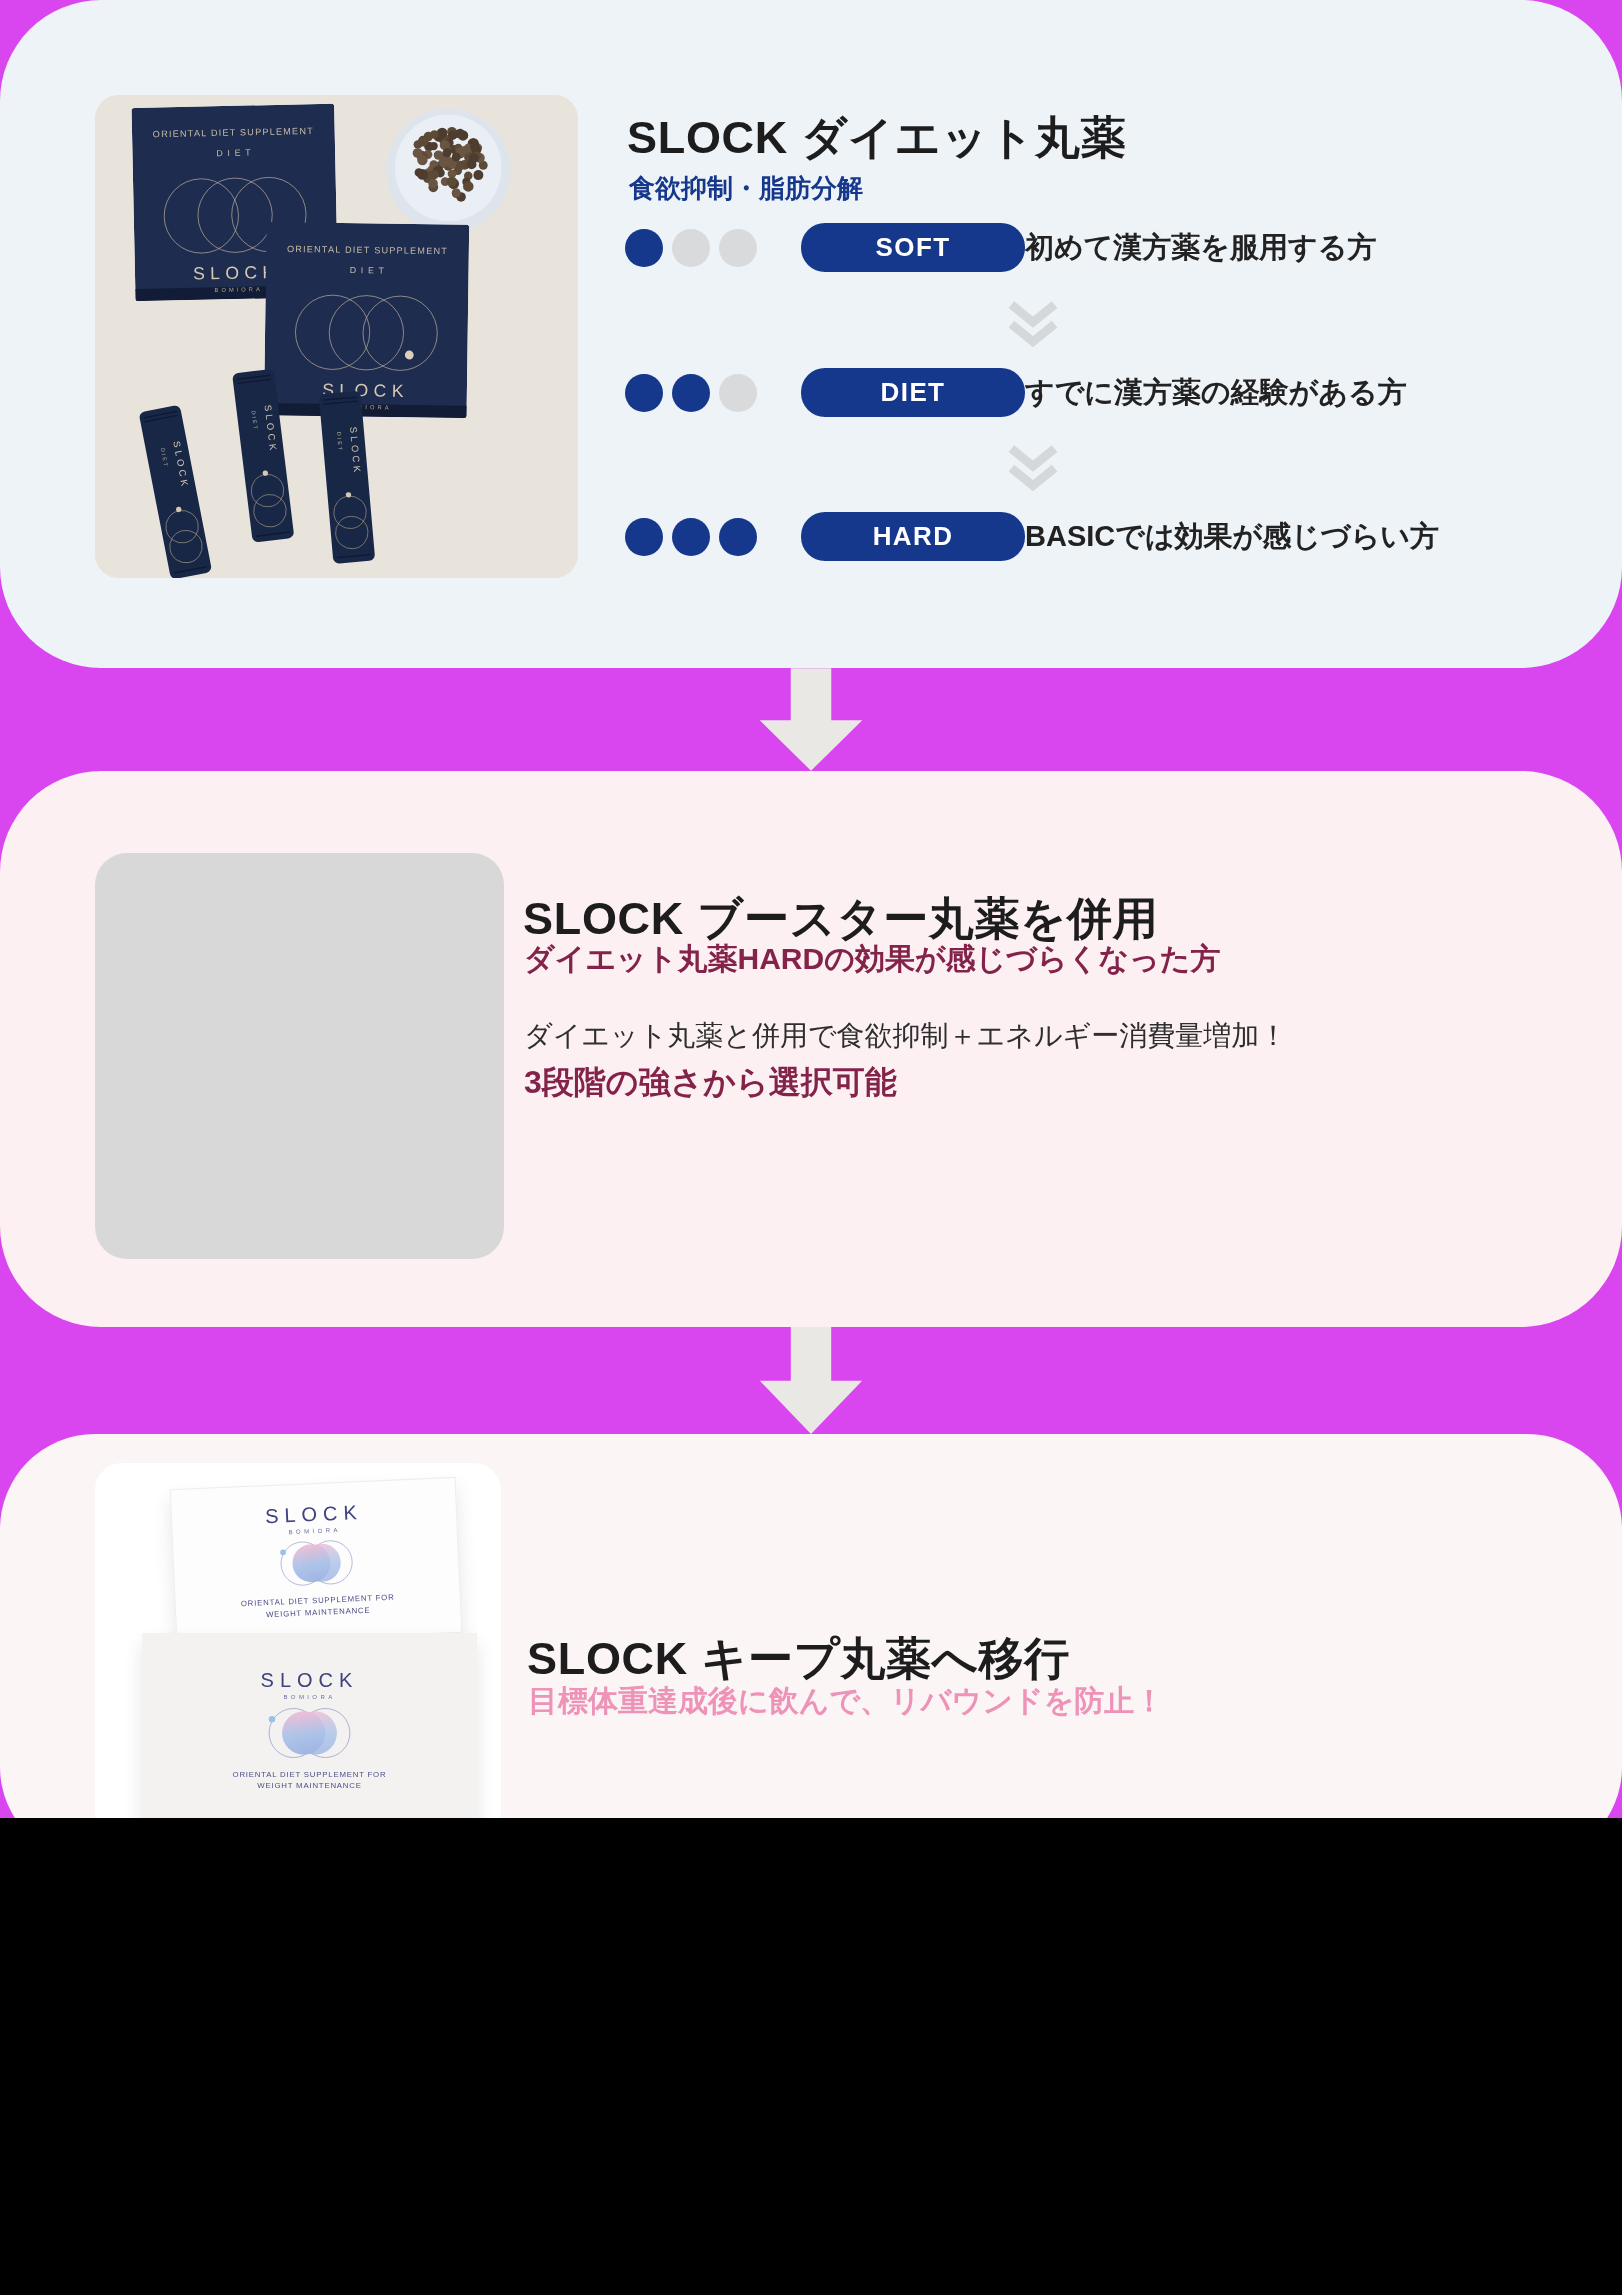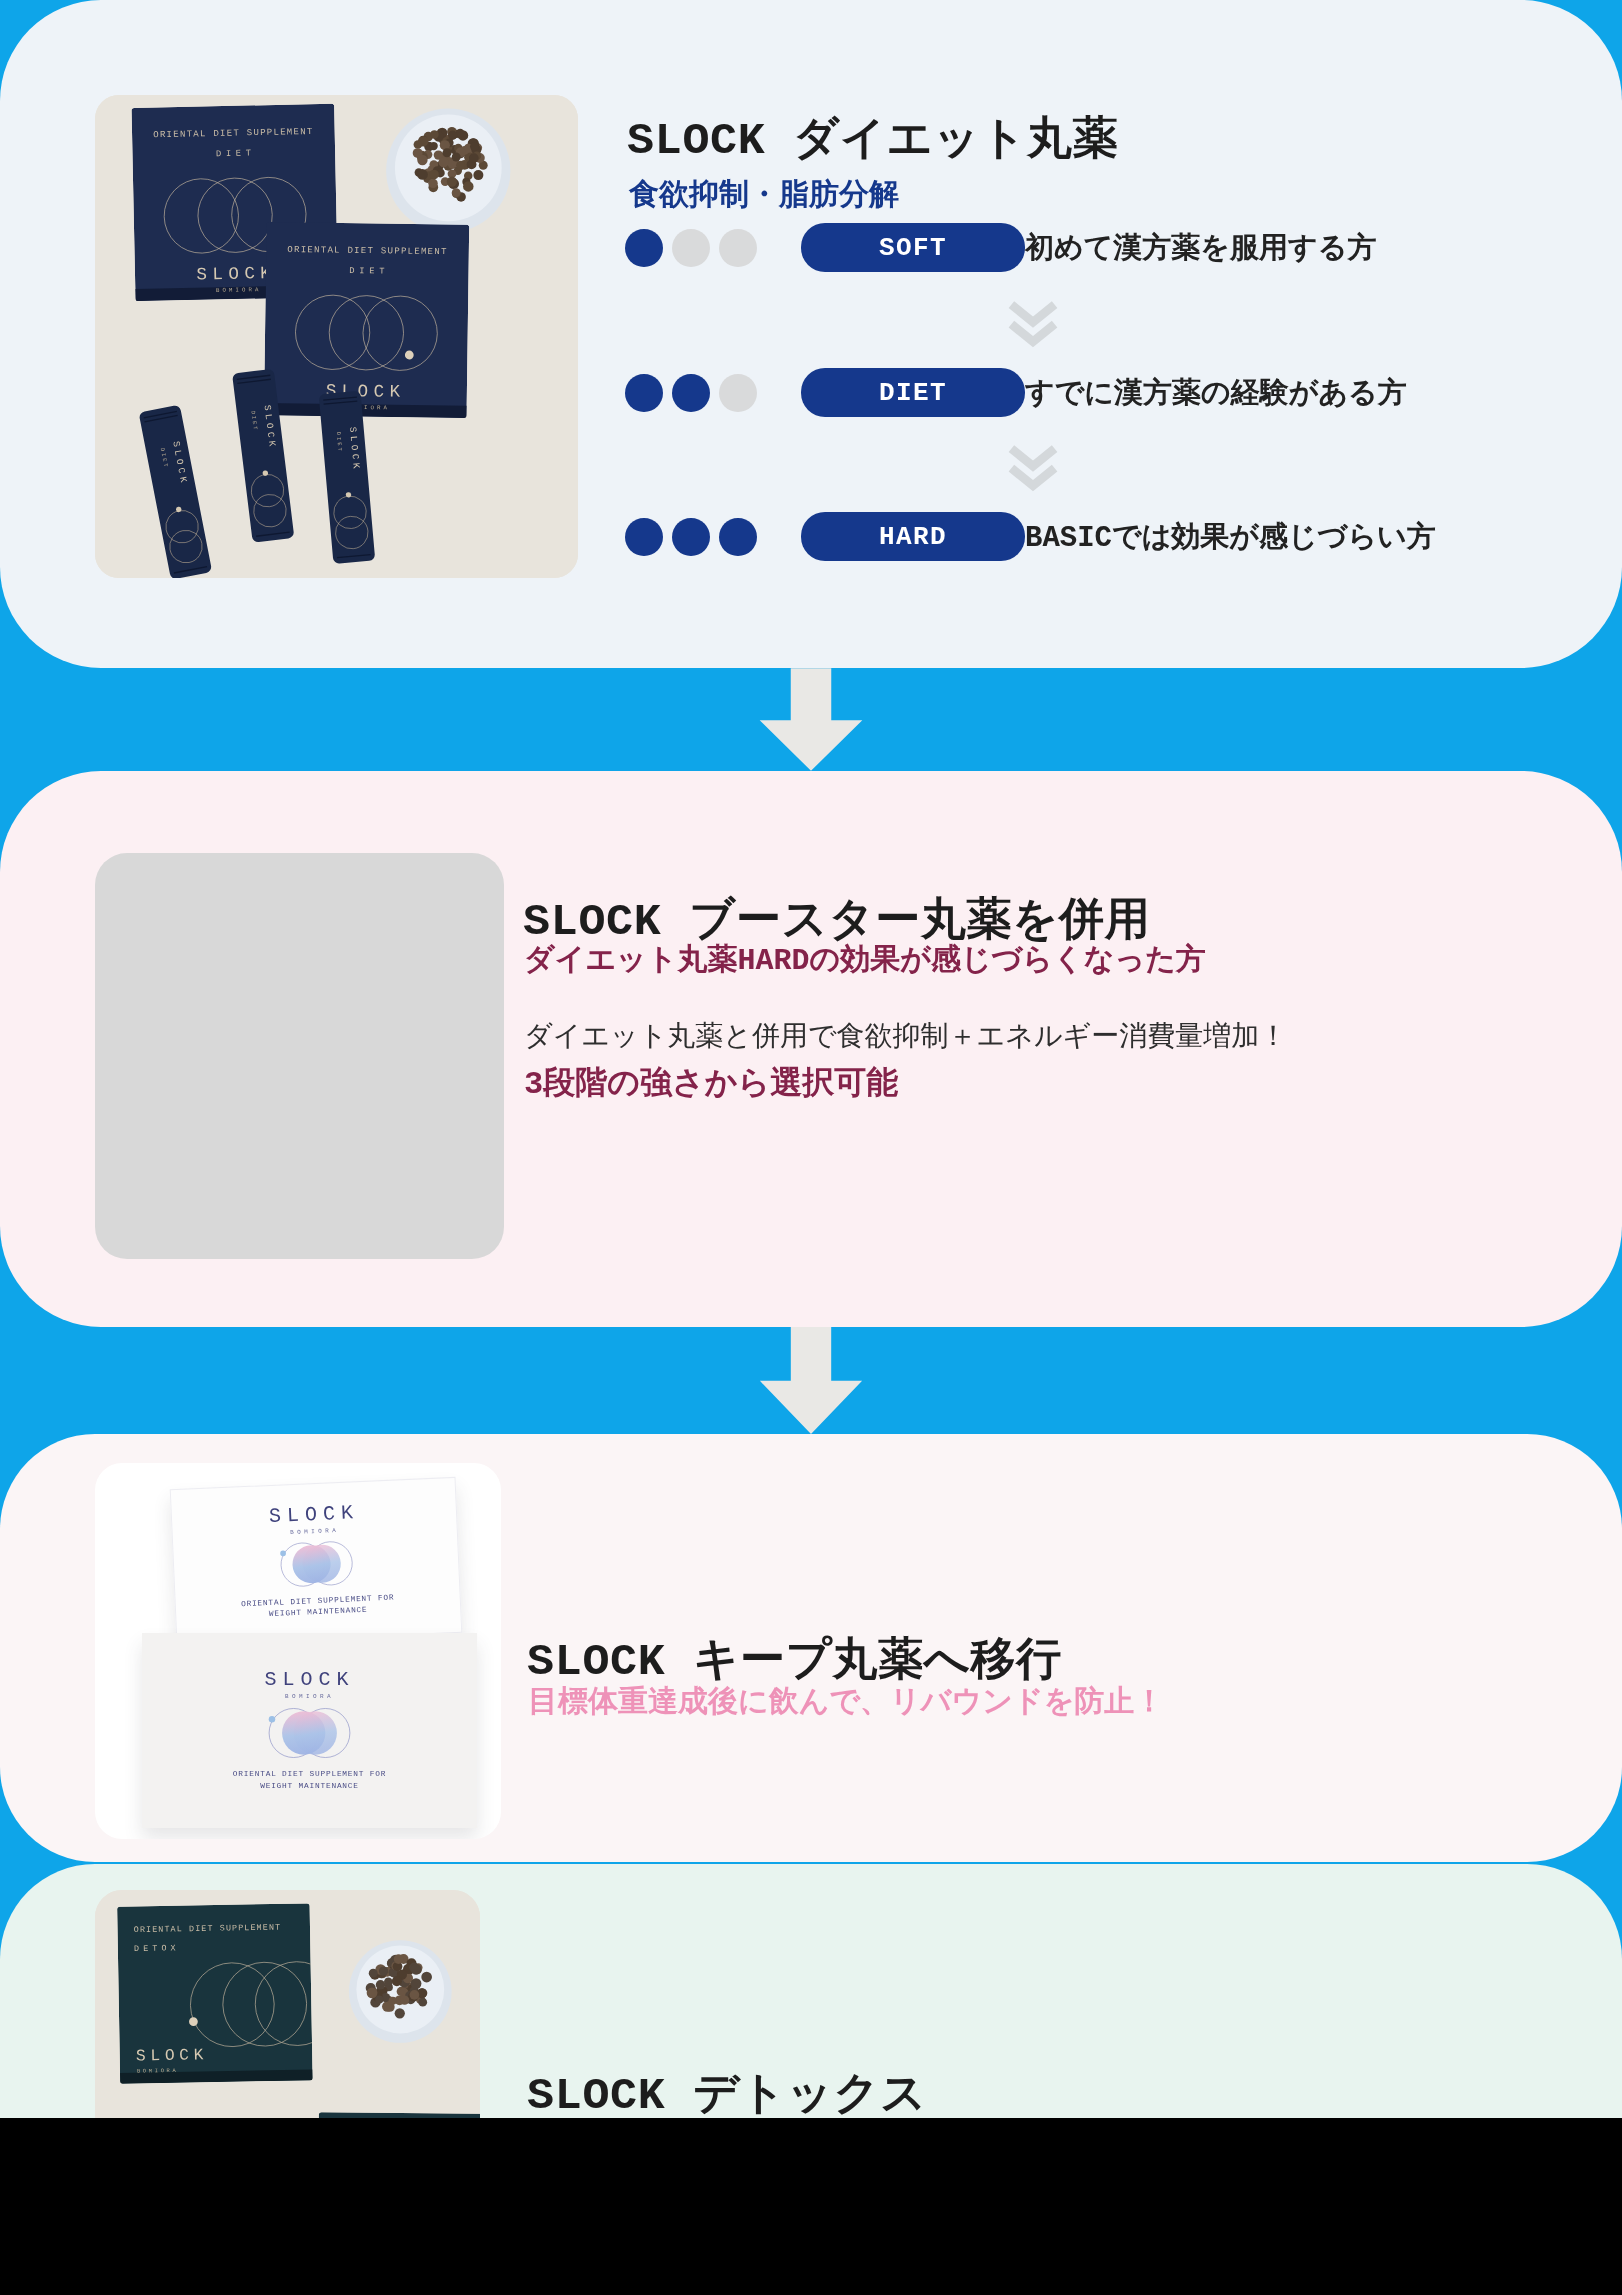--- a/index.html
+++ b/index.html
@@ -1,31 +1,31 @@
 <!DOCTYPE html>
 <html style="font-size:10.8px"><head>
 <meta charset="utf-8">
 <style>
   html,body{margin:0;padding:0;background:#000;}
-  .canvas{position:relative;width:1622px;height:2118px;background:#0ea5e9;overflow:hidden;
-          font-family:Liberation Mono, monospace;}
+  .canvas{position:relative;width:1622px;height:1818px;background:#d946ef;overflow:hidden;
+          font-family:Liberation Sans, sans-serif;}
   .card{position:absolute;left:0;width:1622px;}
   .card-diet{top:0;height:668px;background:#eef3f8;border-radius:101px;}
   .card-booster{top:771px;height:556px;background:#fcf0f3;border-radius:101px;}
   .card-keep{top:1434px;height:428px;background:#fbf5f6;border-radius:95px;}
   .card-detox{top:1864px;height:431px;background:#e8f4ef;border-radius:95px 95px 81px 81px;}
 
   .big-title{position:absolute;font-size:45px;font-weight:800;color:#1d1d1d;letter-spacing:0.7px;white-space:nowrap;}
   .sub-title{position:absolute;font-size:30px;font-weight:700;white-space:nowrap;}
 
   
   .photo{position:absolute;overflow:hidden;}
   .photo-diet{left:95px;top:95px;width:483px;height:483px;border-radius:24px;background:#e8e4dc;}
   .diet-title{left:627px;top:78px;}
-  .diet-sub{left:629px;top:149px;color:#15388c;font-size:30px;}
+  .diet-sub{left:629px;top:149px;color:#15388c;font-size:26px;}
   .level-row{position:absolute;left:625px;height:49px;display:flex;align-items:center;}
   .row-soft{top:223px;} .row-basic{top:368px;} .row-hard{top:512px;}
   .dots{width:132px;display:flex;gap:9.5px;align-items:center;}
   .dot{width:38px;height:38px;border-radius:50%;}
   .dot.on{background:#15388c;} .dot.off{background:#d9dadb;}
   .pill{margin-left:44px;width:224px;height:49px;border-radius:24px;background:#15388c;
         display:flex;align-items:center;justify-content:center;}
   .pill span{color:#fff;font-size:26px;font-weight:700;letter-spacing:1.4px;}
   .level-desc{font-size:29px;font-weight:700;color:#222;white-space:nowrap;}
   .chevron{position:absolute;left:1006px;}

